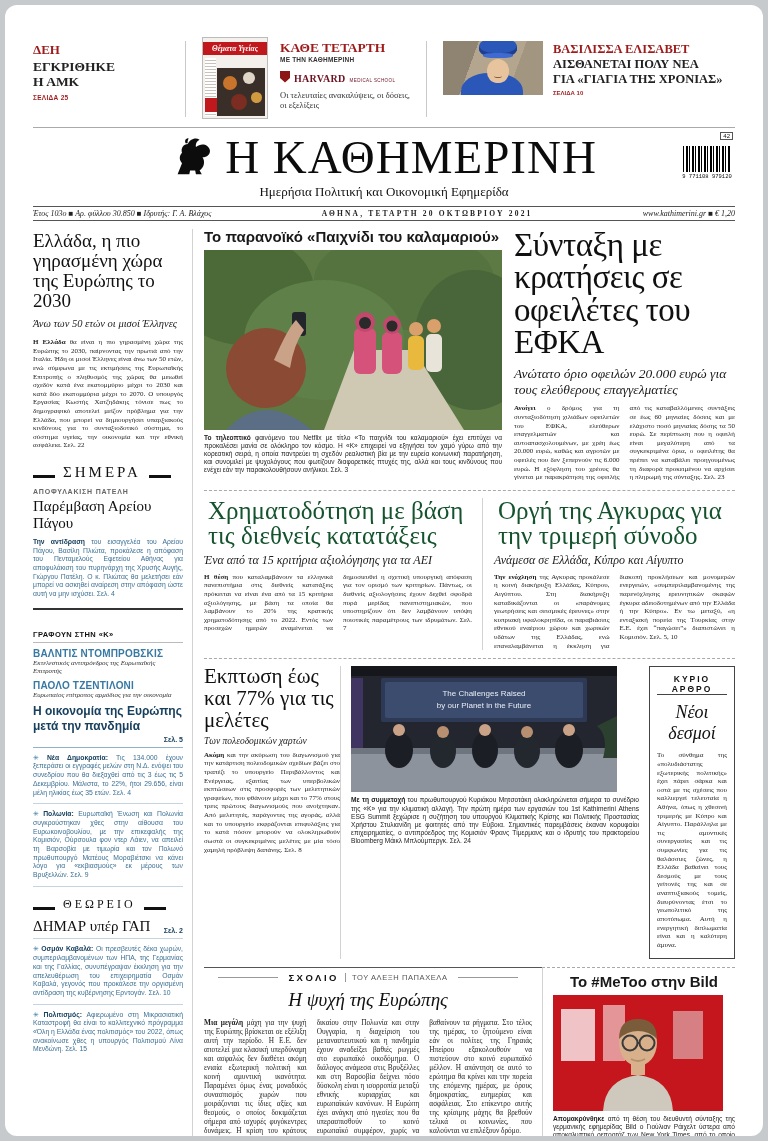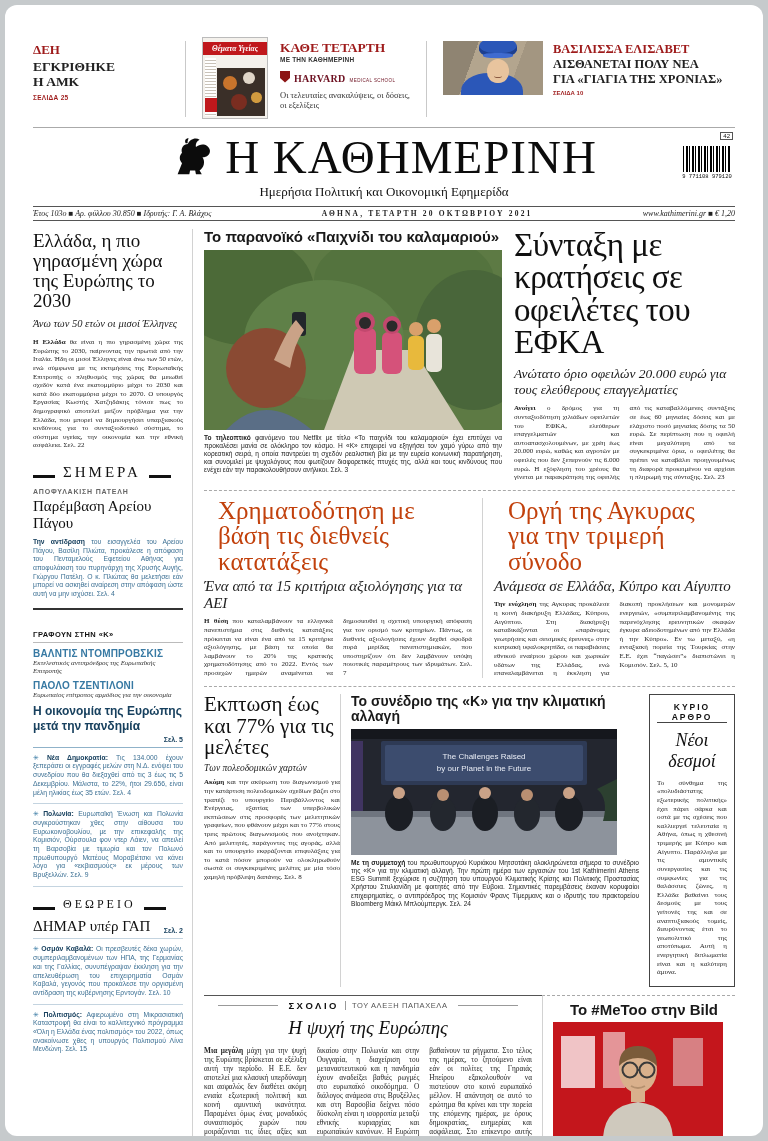--- a/index.html
+++ b/index.html
@@ -104,22 +104,22 @@
   .photo{display:block;}
   .caption{font-family:"Liberation Sans",sans-serif;font-size:6.6px;line-height:1.25;text-align:justify;color:#222;margin-top:4px;}
   .efka{flex:1;padding-left:12px;}
   .efka-title{font-size:33px;line-height:.98;letter-spacing:-.5px;color:#101010;margin:0 0 8px;font-weight:normal;}
   .efka-sub{font-style:italic;font-size:13.5px;line-height:1.15;color:#191919;margin-bottom:7px;}
   .cols2{column-count:2;column-gap:10px;}
   .dash{border:none;border-top:1px dashed #a9a9a9;margin:8px 0 7px;}
   .row2{display:flex;}
   .funding{width:268px;flex:none;padding-right:10px;}
   .ankara{flex:1;border-left:1px solid #d2d2d2;padding-left:11px;}
-  .mid-title{font-size:25px;line-height:1.02;color:#c2410c;margin:0 14px 4px;font-weight:normal;}
-  .mid-sub{font-style:italic;font-size:15px;color:#222;margin-bottom:5px;}
+  .mid-title{font-size:25px;line-height:1.02;color:#14532d;margin:0 4px 4px;font-weight:normal;}
+  .mid-sub{font-style:italic;font-size:12px;color:#222;margin-bottom:5px;}
   .row3{display:flex;}
   .discount{width:136px;flex:none;}
   .disc-title{font-size:21px;line-height:1.04;color:#101010;margin:0 0 4px;font-weight:normal;}
   .disc-sub{font-style:italic;font-size:9.5px;color:#222;margin-bottom:5px;}
   .summit{width:288px;flex:none;border-left:1px solid #d2d2d2;margin-left:10px;padding-left:10px;}
   .kyrio{flex:1;margin-left:10px;}
   .kyrio-box{border:1px solid #444;padding:7px 7px 9px;}
   .kyrio-head{font-family:"Liberation Sans",sans-serif;font-weight:bold;font-size:8.5px;letter-spacing:2px;text-align:center;color:#111;border-bottom:1px solid #444;}
   .kyrio-title{font-style:italic;font-size:18px;text-align:center;margin:7px 0 7px;color:#111;font-weight:normal;}
   .row4{display:flex;margin-top:8px;}
@@ -343,21 +343,20 @@
       <hr class="dash">
 
       <div class="row3">
         <article class="discount">
           <h2 class="disc-title">Εκπτωση έως και 77% για τις μελέτες</h2>
           <div class="disc-sub">Των πολεοδομικών χαρτών</div>
           <p class="body" style="margin:0;"><span class="lead">Ακόμη</span> <span>και την ακύρωση του διαγωνισμού για την κατάρτιση πολεοδομικών σχεδίων βάζει στο τραπέζι το υπουργείο Περιβάλλοντος και Ενέργειας, εξαιτίας των υπερβολικών εκπτώσεων στις προσφορές των μελετητικών γραφείων, που φθάνουν μέχρι και το 77% στους τρεις πρώτους διαγωνισμούς που ανοίχτηκαν. Από μελετητές, παράγοντες της αγοράς, αλλά και το υπουργείο εκφράζονται επιφυλάξεις για το κατά πόσον μπορούν να ολοκληρωθούν σωστά οι συγκεκριμένες μελέτες με μία τόσο χαμηλή πρόβλεψη δαπάνης. Σελ. 8</span></p>
         </article>
 
         <figure class="summit" style="margin:0;">
-          <h3 class="card-title" style="font-size:14px;">Το συνέδριο της «Κ» για την κλιματική αλλαγή</h3>
           <svg class="photo" width="266" height="126" viewBox="0 0 266 126">
             <rect width="266" height="126" fill="#23262f"></rect>
             <rect x="0" y="0" width="266" height="10" fill="#15171d"></rect>
             <rect x="30" y="12" width="206" height="44" rx="2" fill="#2e3a55"></rect>
             <rect x="34" y="16" width="198" height="36" rx="2" fill="#3c4c6e"></rect>
             <text x="133" y="30" text-anchor="middle" fill="#e8ecf5" font-size="8" font-family="Liberation Sans, sans-serif">The Challenges Raised</text>
             <text x="133" y="42" text-anchor="middle" fill="#e8ecf5" font-size="8" font-family="Liberation Sans, sans-serif">by our Planet in the Future</text>
             <rect x="0" y="86" width="266" height="40" fill="#8d939c"></rect>
             <rect x="0" y="82" width="266" height="6" fill="#6f757f"></rect>
             <ellipse cx="48" cy="84" rx="14" ry="18" fill="#1b1e24"></ellipse>

